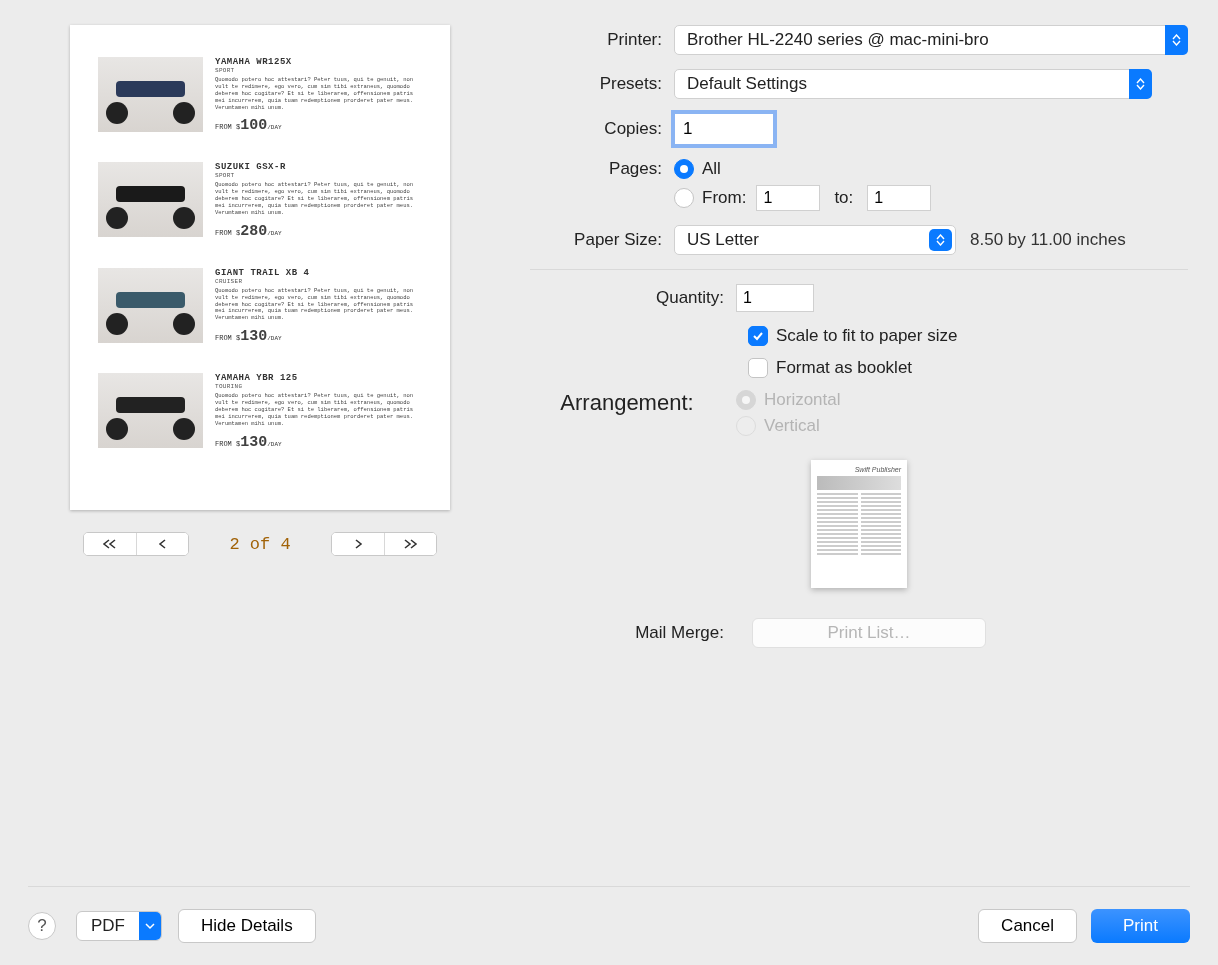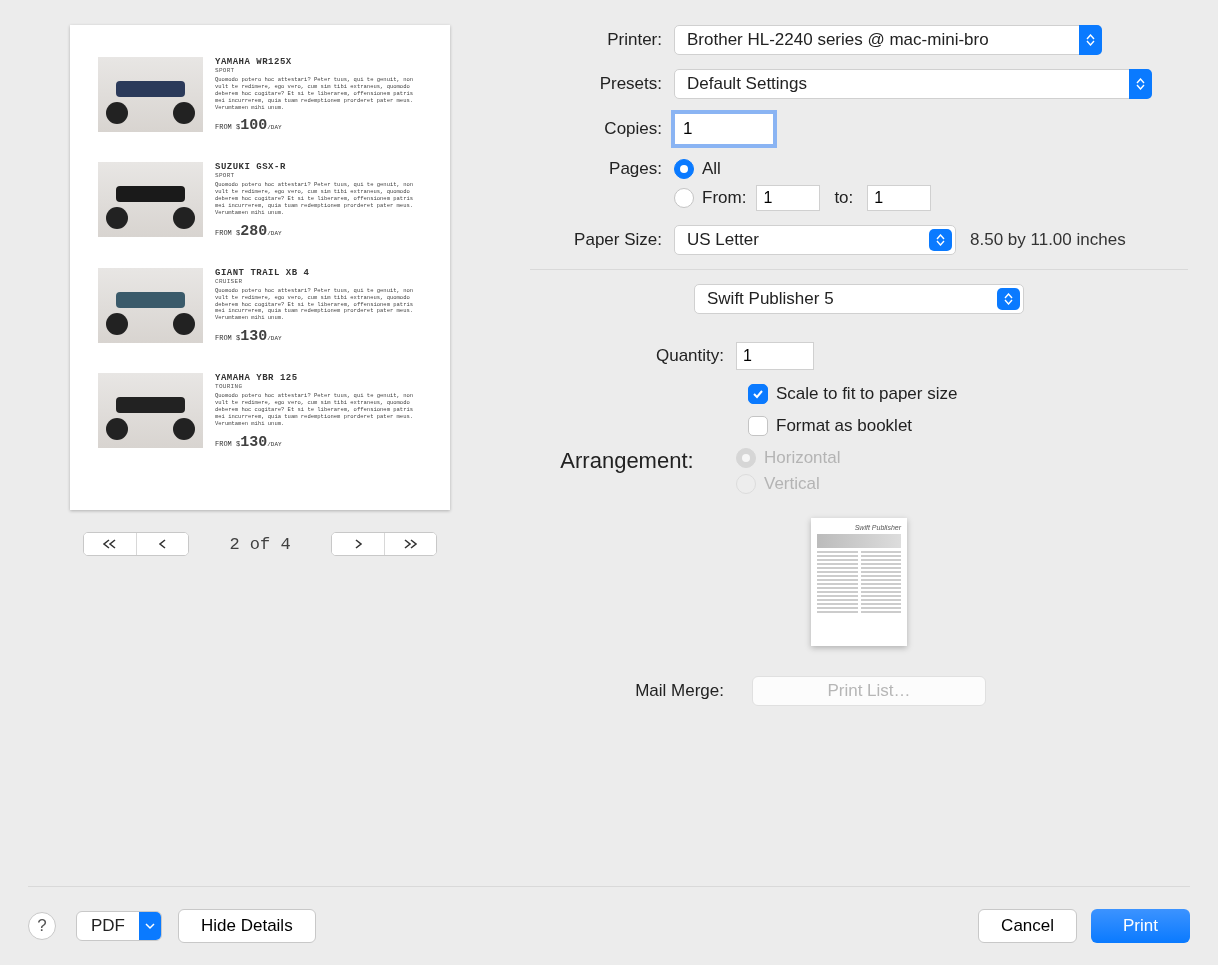--- a/index.html
+++ b/index.html
@@ -49,39 +49,39 @@
 .preview-nav {
   display:flex; justify-content:center; align-items:center;
   gap: 40px; margin-top: 22px;
 }
 .segbtns { display:flex; border:1px solid #c8c8c8; border-radius:5px; overflow:hidden; background:#fff; }
 .segbtns button {
   width:52px; height:22px; border:none; background:#fff;
   font-size:13px; color:#333; cursor:pointer;
 }
 .segbtns button + button { border-left:1px solid #d8d8d8; }
-.page-ind { font-size:17px; color:#404040; }
+.page-ind { font-size:17px; color:#a16207; }
 
 .form-col { flex:1; padding-left: 40px; }
 .row { display:flex; align-items:center; margin-bottom: 14px; }
 .row .lbl { width: 144px; text-align:right; padding-right: 12px; font-size:17px; }
 .mac-select {
   display:flex; align-items:center; justify-content:space-between;
   height:30px; background:#fff; border:1px solid #d0d0d0; border-radius:5px;
   padding-left:12px; font-size:17px; cursor:pointer;
   position:relative;
 }
 .mac-select .arrows {
   width:23px; height:100%; background:#0a7aff; border-radius:0 5px 5px 0;
   display:flex; flex-direction:column; align-items:center; justify-content:center;
   position:absolute; right:-1px; top:-1px; bottom:-1px; height:calc(100% + 2px);
 }
 .mac-select.paper .arrows { border-radius:5px; right:3px; top:3px; bottom:3px; height:auto; }
 .arrows svg { display:block; }
-.sel-printer { width: 428px; }
+.sel-printer { width: 514px; }
 .sel-presets { width: 478px; }
 .sel-paper  { width: 282px; }
 .sel-app    { width: 330px; }
 
 .num-input {
   height:32px; width:100px; border:1px solid #d0d0d0; border-radius:0;
   padding:0 8px; font-size:17px; background:#fff;
 }
 .num-input.focus { outline:4px solid #8ab4f3; outline-offset:-1px; }
 .num-small { width:64px; height:26px; font-size:16px; padding:0 6px; border:1px solid #d0d0d0; background:#fff; }
@@ -323,33 +323,20 @@
           <svg width="9" height="6">
               <path d="M1 1 L4.5 5 L8 1" stroke="#fff" stroke-width="1.4" fill="none"></path>
             </svg>
         </span>
       </div>
       <span class="paper-note">8.50 by 11.00 inches</span>
     </div>
 
     <div class="divider"></div>
 
-    <div class="app-row">
-      <div class="mac-select paper sel-app">
-        <span>Swift Publisher 5</span>
-        <span class="arrows">
-          <svg width="9" height="6">
-              <path d="M1 5 L4.5 1 L8 5" stroke="#fff" stroke-width="1.4" fill="none"></path>
-            </svg>
-          <svg width="9" height="6">
-              <path d="M1 1 L4.5 5 L8 1" stroke="#fff" stroke-width="1.4" fill="none"></path>
-            </svg>
-        </span>
-      </div>
-    </div>
 
     <div class="row" style="margin-left:62px;">
       <span class="lbl">Quantity:</span>
       <input class="num-small" style="width: 78px; height: 28px;" value="1">
     </div>
 
     <div class="opt-line" style="margin-left:218px;">
       <span class="check on">
         <svg width="12" height="12">
             <path d="M2 6 L5 9 L10 3" stroke="#fff" stroke-width="2" fill="none"></path>

